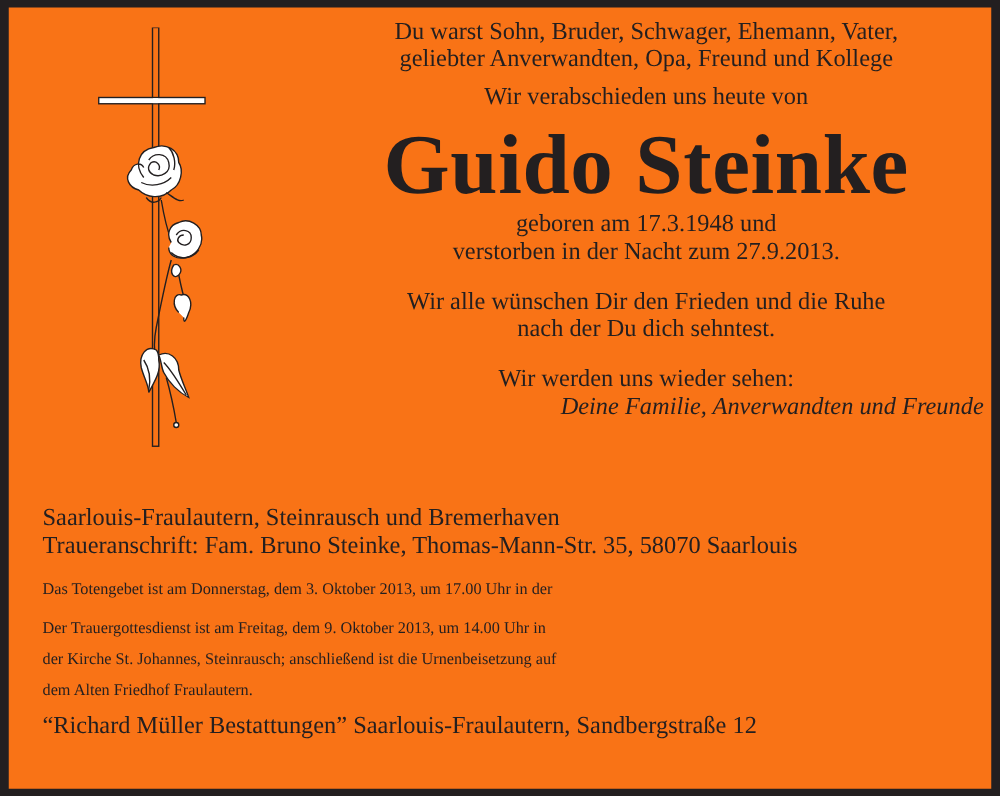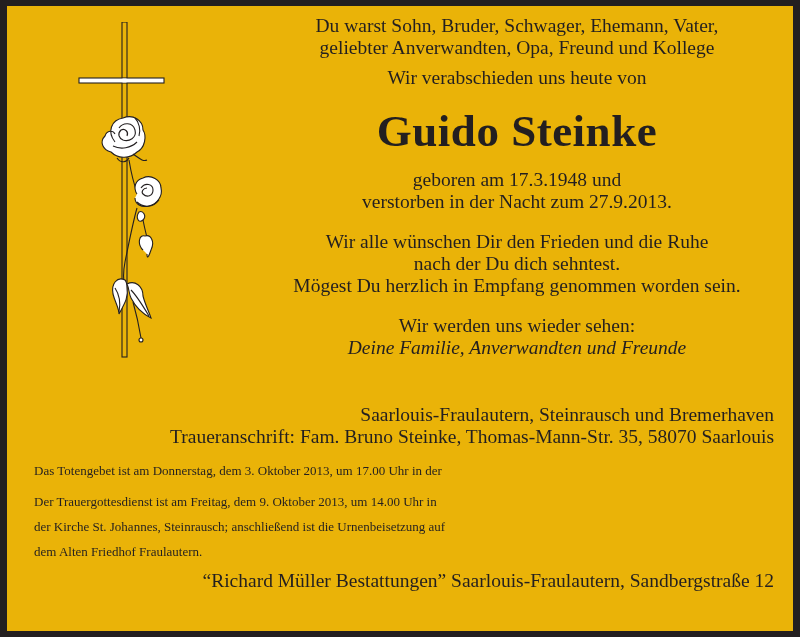--- a/index.html
+++ b/index.html
@@ -1,26 +1,26 @@
 <!DOCTYPE html>
 <html><head>
   <meta charset="utf-8">
   <style>
     html, body { margin: 0; padding: 0; }
     body { width: 800px; height: 637px; background: #231f20; font-family: "Liberation Serif", "DejaVu Serif", serif; color: #231f20; overflow: hidden; }
-    .frame { position: absolute; left: 7px; top: 6px; width: 786px; height: 625px; background: #eab308; }
+    .frame { position: absolute; left: 7px; top: 6px; width: 786px; height: 625px; background: #f97316; }
     .cross { position: absolute; left: 70px; top: 16px; width: 100px; height: 340px; }
     .top-block { position: absolute; left: 240px; top: 9px; width: 540px; text-align: center; }
     .line { font-size: 19.5px; line-height: 22px; white-space: nowrap; }
     .gap-s { height: 8px; }
     .gap-m { height: 18px; }
-    .name { font-weight: bold; font-size: 45px; line-height: 64px; margin-top: 10px; margin-bottom: 6px; letter-spacing: 0.5px; }
-    .italic { font-style: italic; }
+    .name { font-weight: bold; font-size: 68px; line-height: 64px; margin-top: 10px; margin-bottom: 6px; letter-spacing: 0.5px; }
+    .italic { font-style: italic; text-align: right; }
     .bottom-block { position: absolute; left: 27px; top: 398px; width: 740px; }
-    .bl { font-size: 19.5px; line-height: 22px; white-space: nowrap; text-align: right; }
+    .bl { font-size: 19.5px; line-height: 22px; white-space: nowrap; }
     .bl2 { font-size: 13px; line-height: 25px; white-space: nowrap; }
     .para-gap { height: 10px; }
     .para-gap-s { height: 6px; }
   </style>
 </head>
 <body>
 
 <div class="frame">
 
   <svg class="cross" viewBox="0 0 100 340" xmlns="http://www.w3.org/2000/svg">
@@ -63,21 +63,20 @@
     <div class="line">Du warst Sohn, Bruder, Schwager, Ehemann, Vater,</div>
     <div class="line">geliebter Anverwandten, Opa, Freund und Kollege</div>
     <div class="gap-s"></div>
     <div class="line">Wir verabschieden uns heute von</div>
     <div class="name">Guido Steinke</div>
     <div class="line">geboren am 17.3.1948 und</div>
     <div class="line">verstorben in der Nacht zum 27.9.2013.</div>
     <div class="gap-m"></div>
     <div class="line">Wir alle wünschen Dir den Frieden und die Ruhe</div>
     <div class="line">nach der Du dich sehntest.</div>
-    <div class="line">Mögest Du herzlich in Empfang genommen worden sein.</div>
     <div class="gap-m"></div>
     <div class="line">Wir werden uns wieder sehen:</div>
     <div class="line italic">Deine Familie, Anverwandten und Freunde</div>
   </div>
 
   <div class="bottom-block">
     <div class="bl">Saarlouis-Fraulautern, Steinrausch und Bremerhaven</div>
     <div class="bl">Traueranschrift: Fam. Bruno Steinke, Thomas-Mann-Str. 35, 58070 Saarlouis</div>
     <div class="para-gap"></div>
     <div class="bl2">Das Totengebet ist am Donnerstag, dem 3. Oktober 2013, um 17.00 Uhr in der</div>

